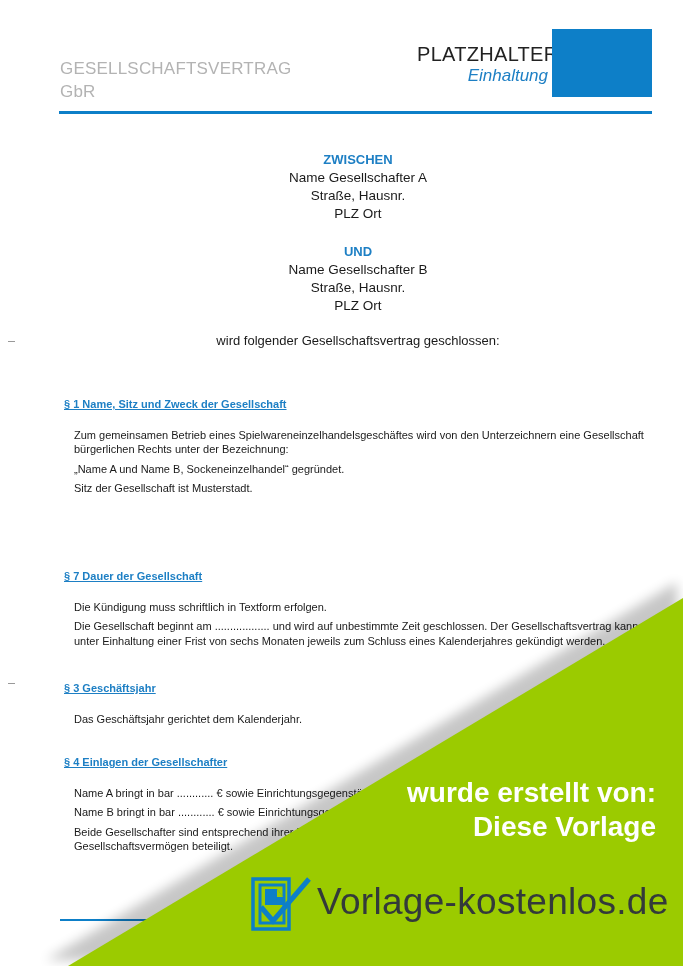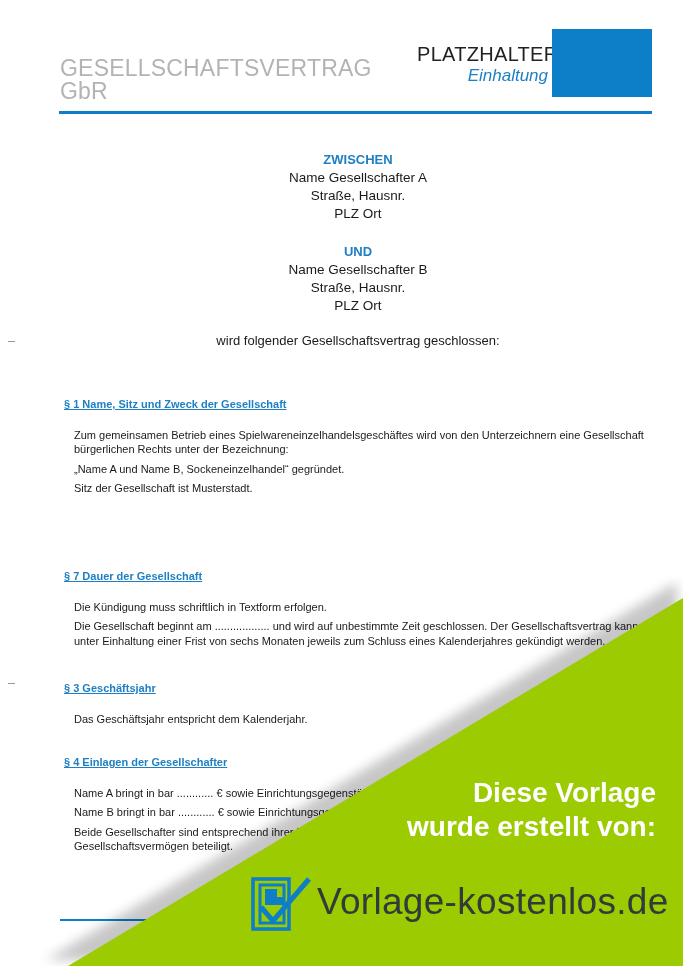--- a/index.html
+++ b/index.html
@@ -1,21 +1,21 @@
 <!DOCTYPE html>
 <html><head>
 <meta charset="utf-8">
 <style>
   html, body { margin:0; padding:0; }
   body {
     width:683px; height:966px; position:relative; overflow:hidden;
     background:#ffffff; font-family:"Liberation Sans", sans-serif; color:#1a1a1a;
   }
   .doc-title {
-    position:absolute; left:60px; top:57px; font-size:23px; line-height:23px;
+    position:absolute; left:60px; top:57px; font-size:17px; line-height:23px;
     color:#b3b3b3; letter-spacing:0.2px;
   }
   .logo-text {
     position:absolute; left:417px; top:43px; text-align:right; width:131px;
   }
   .logo-main { font-size:20px; font-weight:400; color:#222; letter-spacing:0.3px; line-height:22px; }
   .logo-sub { font-size:17px; font-style:italic; color:#1d7fc4; line-height:20px; margin-top:1px; }
   .logo-box { position:absolute; left:552px; top:29px; width:100px; height:68px; background:#0d7fc8; }
   .rule-top { position:absolute; left:59px; top:111px; width:593px; height:3px; background:#0d7fc8; }
 
@@ -79,21 +79,21 @@
   </div>
 
   <div class="section" style="top:569px;">
     <div class="sec-head">§ 7 Dauer der Gesellschaft</div>
     <p class="sec-p">Die Kündigung muss schriftlich in Textform erfolgen.</p>
     <p class="sec-p">Die Gesellschaft beginnt am .................. und wird auf unbestimmte Zeit geschlossen. Der Gesellschaftsvertrag kann unter Einhaltung einer Frist von sechs Monaten jeweils zum Schluss eines Kalenderjahres gekündigt werden.</p>
   </div>
 
   <div class="section" style="top:681px;">
     <div class="sec-head">§ 3 Geschäftsjahr</div>
-    <p class="sec-p">Das Geschäftsjahr entspricht dem Kalenderjahr.</p>
+    <p class="sec-p">Das Geschäftsjahr gerichtet dem Kalenderjahr.</p>
   </div>
 
   <div class="section" style="top:755px;">
     <div class="sec-head">§ 4 Einlagen der Gesellschafter</div>
     <p class="sec-p">Name A bringt in bar ............ € sowie Einrichtungsgegenstände</p>
     <p class="sec-p">Name B bringt in bar ............ € sowie Einrichtungsgegenstände</p>
     <p class="sec-p" style="width:330px;">Beide Gesellschafter sind entsprechend ihrer Einlagen am Gesellschaftsvermögen beteiligt.</p>
   </div>
 
   <div class="rule-bottom"></div>
@@ -107,22 +107,22 @@
     </linearGradient>
     <filter id="blur">
         <feGaussianBlur stdDeviation="6"></feGaussianBlur>
       </filter>
   </defs>
   <polygon points="683,588 683,966 52,966" fill="#000" opacity="0.22" filter="url(#blur)" transform="translate(-6,-6)"></polygon>
   <polygon points="683,598 683,966 68,966" fill="#9bcb00"></polygon>
 </svg>
 
 <div class="promo">
+  <div>wurde erstellt von:</div>
   <div>Diese Vorlage</div>
-  <div>wurde erstellt von:</div>
 </div>
 
 <div class="brand">
   <svg class="brand-icon" viewBox="0 0 60 56" xmlns="http://www.w3.org/2000/svg">
     <rect x="2" y="2" width="36" height="50" fill="none" stroke="#0d7fc8" stroke-width="3.5"></rect>
     <rect x="9" y="8" width="24" height="38" fill="none" stroke="#0d7fc8" stroke-width="3"></rect>
     <polygon points="14,12 26,12 32,20 32,28 14,28" fill="#0d7fc8"></polygon>
     <polygon points="26,12 32,20 26,20" fill="#9bcb00"></polygon>
     <polyline points="10,30 22,44 58,2" fill="none" stroke="#0d7fc8" stroke-width="5" stroke-linejoin="miter"></polyline>
   </svg>

